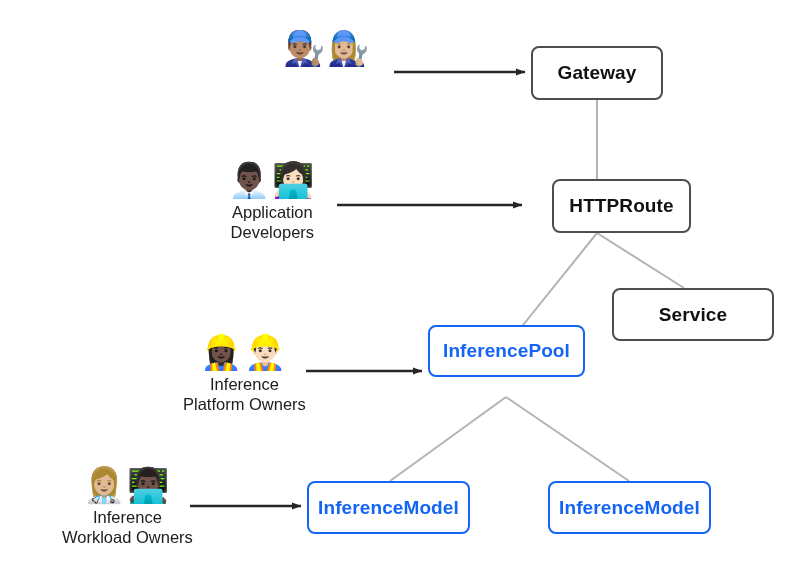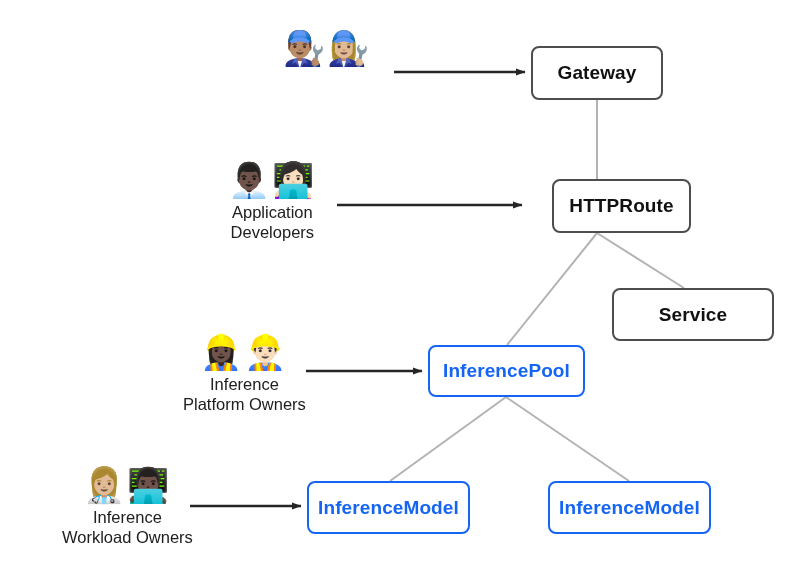--- a/index.html
+++ b/index.html
@@ -107,21 +107,21 @@
     </div>
 
   <div class="node k8s" style="left: 540px; top: 179px; width: 139px; height: 54px; margin-left: 12px;">
       <span>HTTPRoute</span>
     </div>
 
   <div class="node k8s" style="left: 612px; top: 288px; width: 162px; height: 53px;">
       <span>Service</span>
     </div>
 
-  <div class="node gie" style="left: 428px; top: 345px; width: 157px; height: 52px;">
+  <div class="node gie" style="left: 428px; top: 325px; width: 157px; height: 52px;">
       <span>InferencePool</span>
     </div>
 
   <div class="node gie" style="left: 307px; top: 481px; width: 163px; height: 53px;">
       <span>InferenceModel</span>
     </div>
 
   <div class="node gie" style="left: 548px; top: 481px; width: 163px; height: 53px;">
       <span>InferenceModel</span>
     </div>

